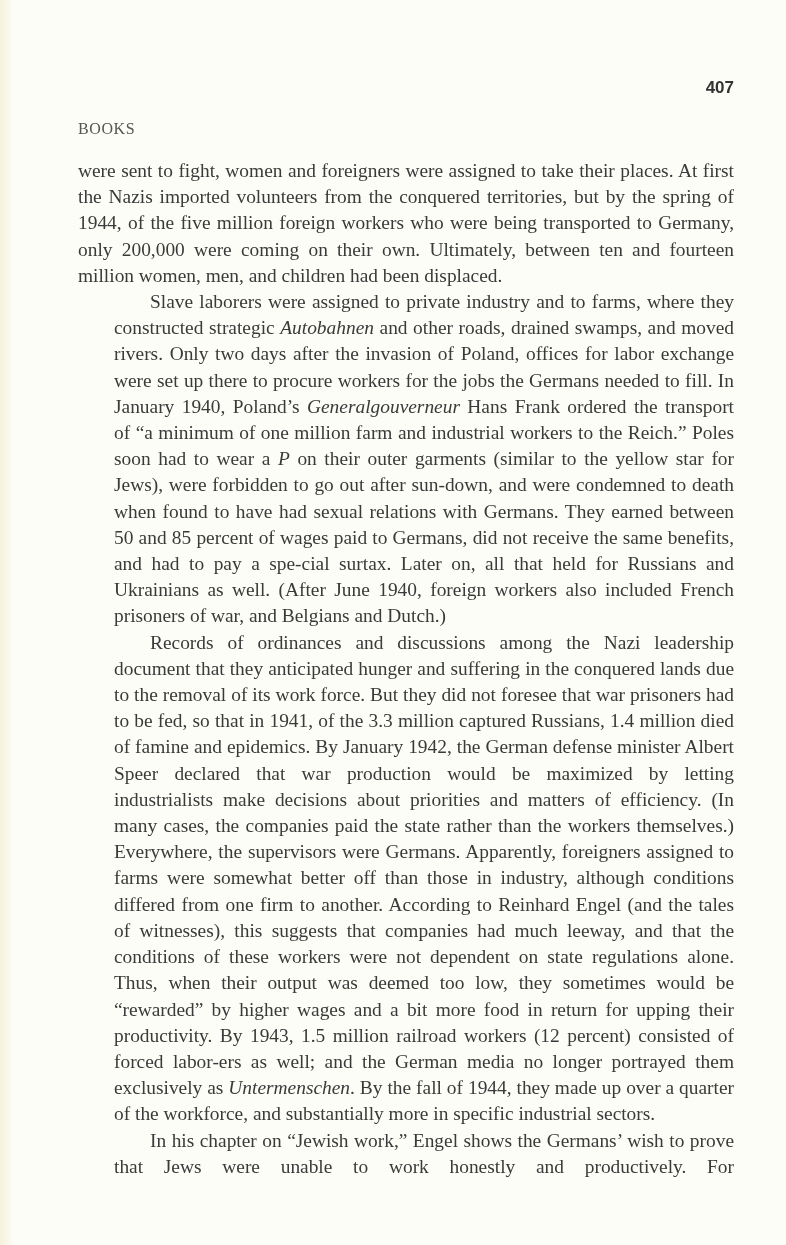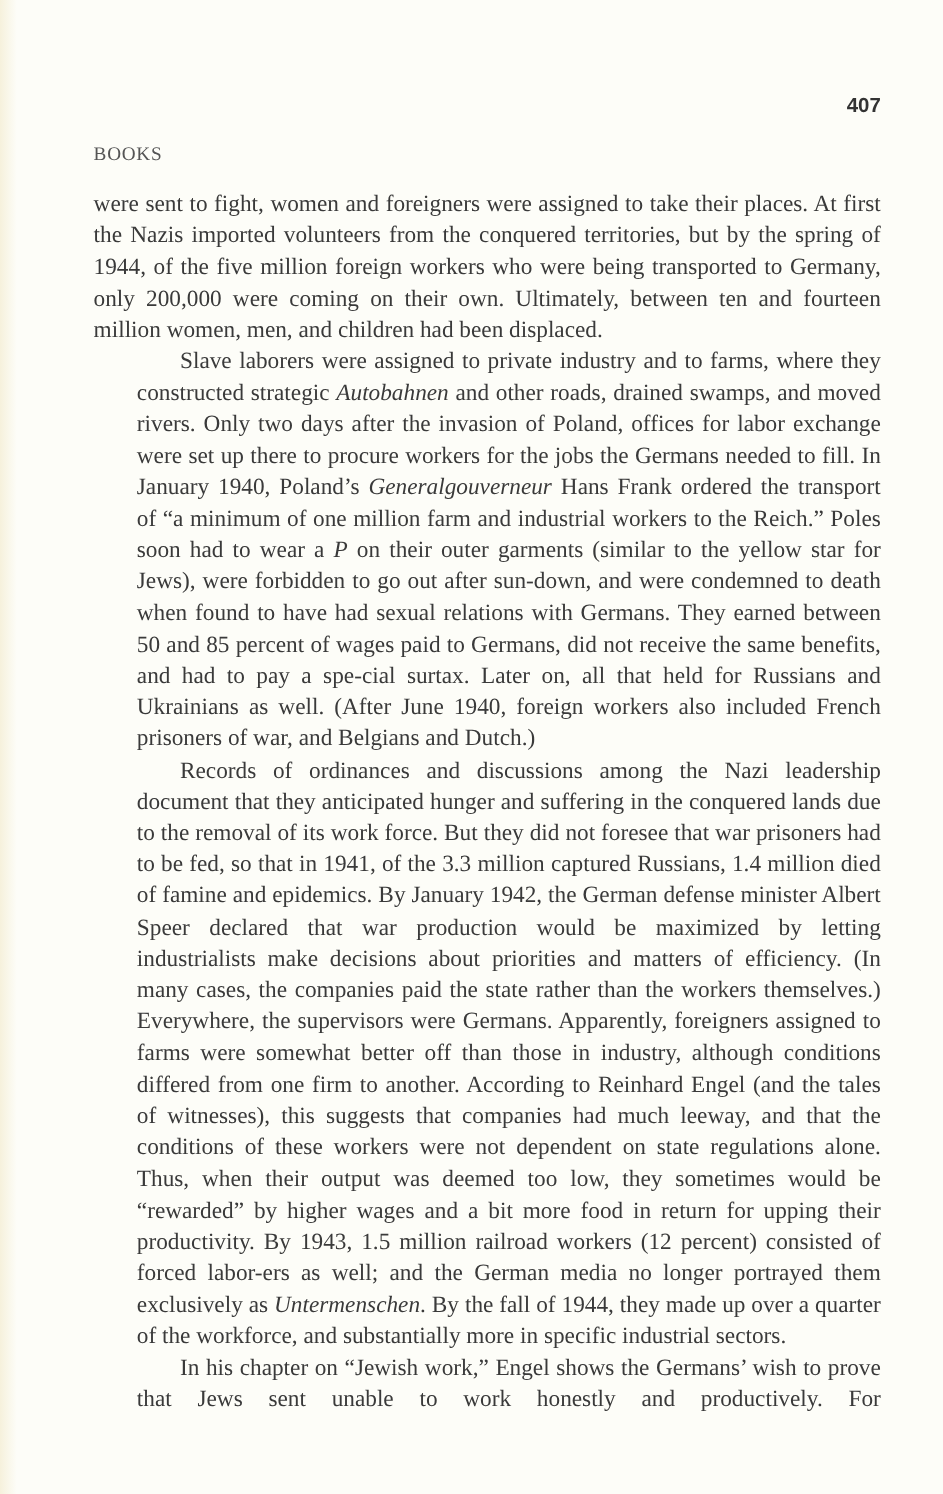--- a/index.html
+++ b/index.html
@@ -78,14 +78,14 @@
 
 <header class="running-head">
   <span class="section">BOOKS</span>
   <span class="folio">407</span>
 </header>
 
 <main class="body-text">
   <p><span>were sent to fight, women and foreigners were assigned to take their places. At first the Nazis imported volunteers from the conquered territories, but by the spring of 1944, of the five million foreign workers who were being transported to Germany, only 200,000 were coming on their own. Ultimately, between ten and fourteen million women, men, and children had been displaced.</span></p>
   <p class="indent"><span>Slave laborers were assigned to private industry and to farms, where they constructed strategic </span><em>Autobahnen</em><span> and other roads, drained swamps, and moved rivers. Only two days after the invasion of Poland, offices for labor exchange were set up there to procure workers for the jobs the Germans needed to fill. In January 1940, Poland’s </span><em>Generalgouverneur</em><span> Hans Frank ordered the transport of “a minimum of one million farm and industrial workers to the Reich.” Poles soon had to wear a </span><em>P</em><span> on their outer garments (similar to the yellow star for Jews), were forbidden to go out after sun-­down, and were condemned to death when found to have had sexual relations with Germans. They earned between 50 and 85 percent of wages paid to Germans, did not receive the same benefits, and had to pay a spe-­cial surtax. Later on, all that held for Russians and Ukrainians as well. (After June 1940, foreign workers also included French prisoners of war, and Belgians and Dutch.)</span></p>
   <p class="indent"><span>Records of ordinances and discussions among the Nazi leadership document that they anticipated hunger and suffering in the conquered lands due to the removal of its work force. But they did not foresee that war prisoners had to be fed, so that in 1941, of the 3.3 million captured Russians, 1.4 million died of famine and epidemics. By January 1942, the German defense minister Albert Speer declared that war production would be maximized by letting industrialists make decisions about priorities and matters of efficiency. (In many cases, the companies paid the state rather than the workers themselves.) Everywhere, the supervisors were Germans. Apparently, foreigners assigned to farms were somewhat better off than those in industry, although conditions differed from one firm to another. According to Reinhard Engel (and the tales of witnesses), this suggests that companies had much leeway, and that the conditions of these workers were not dependent on state regulations alone. Thus, when their output was deemed too low, they sometimes would be “rewarded” by higher wages and a bit more food in return for upping their productivity. By 1943, 1.5 million railroad workers (12 percent) consisted of forced labor-­ers as well; and the German media no longer portrayed them exclusively as </span><em>Untermenschen</em><span>. By the fall of 1944, they made up over a quarter of the workforce, and substantially more in specific industrial sectors.</span></p>
-  <p class="indent last-justify"><span>In his chapter on “Jewish work,” Engel shows the Germans’ wish to prove that Jews sent unable to work honestly and productively. For</span></p>
+  <p class="indent last-justify"><span>In his chapter on “Jewish work,” Engel shows the Germans’ wish to prove that Jews were unable to work honestly and productively. For</span></p>
 </main>
 
 </body></html>

